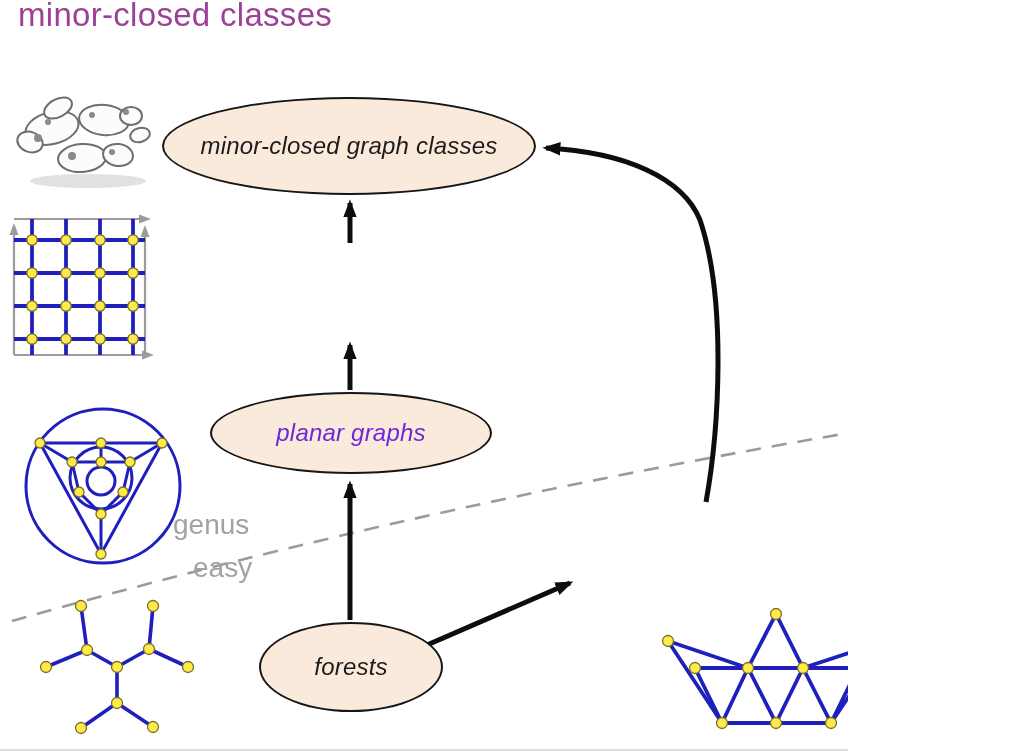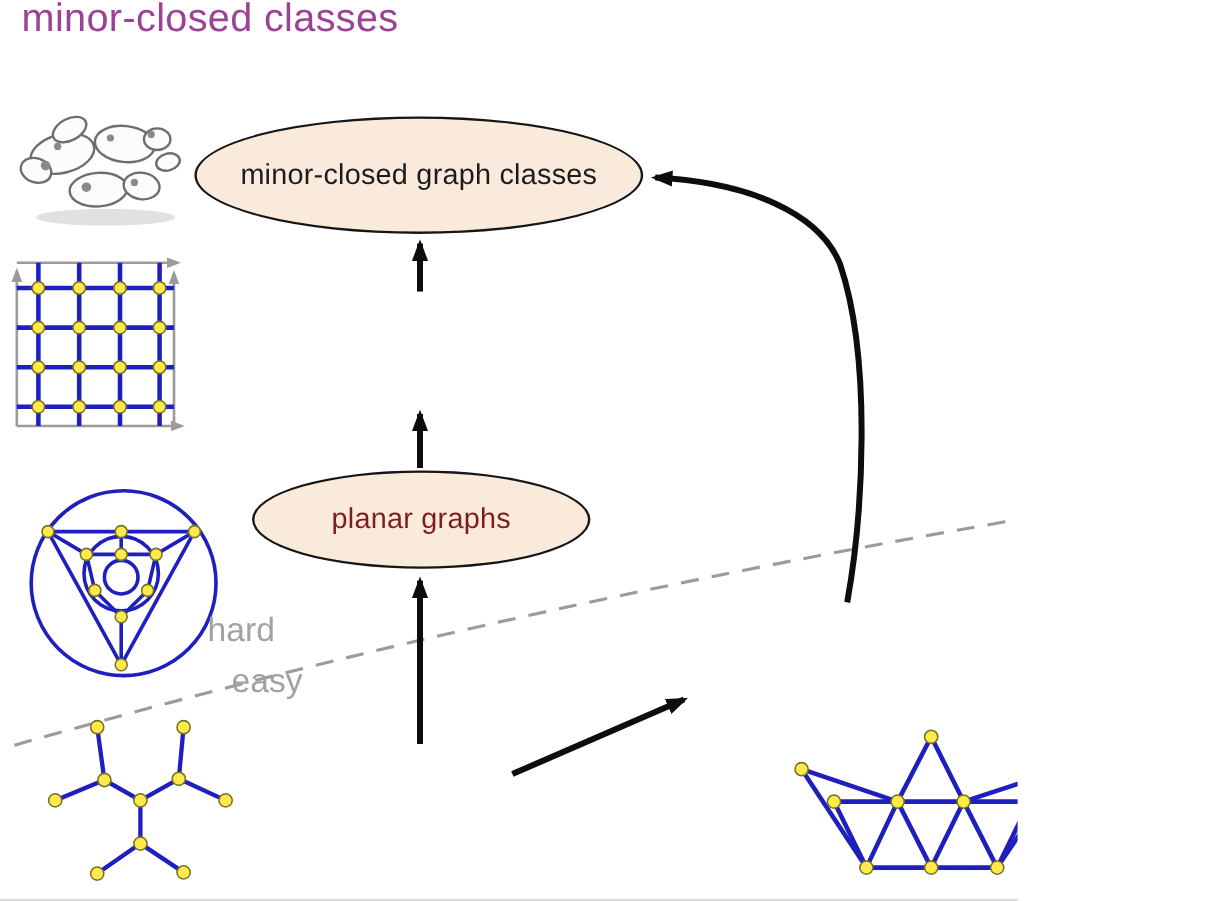--- a/index.html
+++ b/index.html
@@ -8,21 +8,21 @@
     font-family:"Liberation Sans",sans-serif;overflow:hidden;
   }
   .slide-title{
     position:absolute;left:18px;top:-4px;font-size:33px;font-weight:500;
     letter-spacing:.3px;white-space:nowrap;
   }
   .diagram-svg{position:absolute;left:0;top:0;}
   .node{
     position:absolute;border-radius:50%;display:flex;align-items:center;
     justify-content:center;text-align:center;font-size:24px;color:#1c1c1c;
-    letter-spacing:.2px;white-space:nowrap;box-sizing:border-box;
+    letter-spacing:.2px;white-space:nowrap;box-sizing:border-box;font-style:italic;
   }
   .rlabel{position:absolute;font-size:28px;white-space:nowrap;}
   .bottom-line{position:absolute;left:0;top:749px;width:1024px;height:2px;background:#dcdcdc;}
 </style>
 </head>
 <body>
 
 <div class="stage">
 
   <div class="slide-title" style="color: rgb(156, 65, 150);">minor-closed classes</div>
@@ -182,21 +182,24 @@
         <line x1="350" y1="390" x2="350" y2="345" stroke="#0d0d0d" stroke-width="5" marker-end="url(#ah-black)"></line>
         <line x1="350" y1="243" x2="350" y2="203" stroke="#0d0d0d" stroke-width="5" marker-end="url(#ah-black)"></line>
         <line x1="427" y1="645" x2="570" y2="583" stroke="#0d0d0d" stroke-width="5" marker-end="url(#ah-black)"></line>
         <path d="M 706 502 C 719 430 727 300 700 220 C 683 178 625 152 546 148" fill="none" stroke="#0d0d0d" stroke-width="5" marker-end="url(#ah-black)"></path>
       </g>
   </svg>
 
   <div class="node" style="left: 162px; top: 97px; width: 374px; height: 98px; background: rgb(250, 234, 219); border: 2.5px solid rgb(22, 22, 22); color: rgb(28, 28, 28);">
     <span>minor-closed graph classes</span>
   </div>
-  <div class="node" style="left: 210px; top: 392px; width: 282px; height: 82px; background: rgb(250, 234, 219); border: 2.5px solid rgb(22, 22, 22); color: #7f1d1d;">
+  <div class="node" style="left: 210px; top: 392px; width: 282px; height: 82px; background: rgb(250, 234, 219); border: 2.5px solid rgb(22, 22, 22); color: #6d28d9;">
     <span>planar graphs</span>
   </div>
-
-  <div class="rlabel" style="left: 173px; top: 509px; color: rgb(162, 162, 162);">hard</div>
+  <div class="node" style="left: 259px; top: 622px; width: 184px; height: 90px; background: rgb(250, 234, 219); border: 2.5px solid rgb(22, 22, 22); color: rgb(28, 28, 28);">
+    <span>forests</span>
+  </div>
+
+  <div class="rlabel" style="left: 173px; top: 509px; color: rgb(162, 162, 162);">genus</div>
   <div class="rlabel" style="left: 193px; top: 552px; color: rgb(162, 162, 162);">easy</div>
 
   <div class="bottom-line"></div>
 </div>
 
 </body></html>

